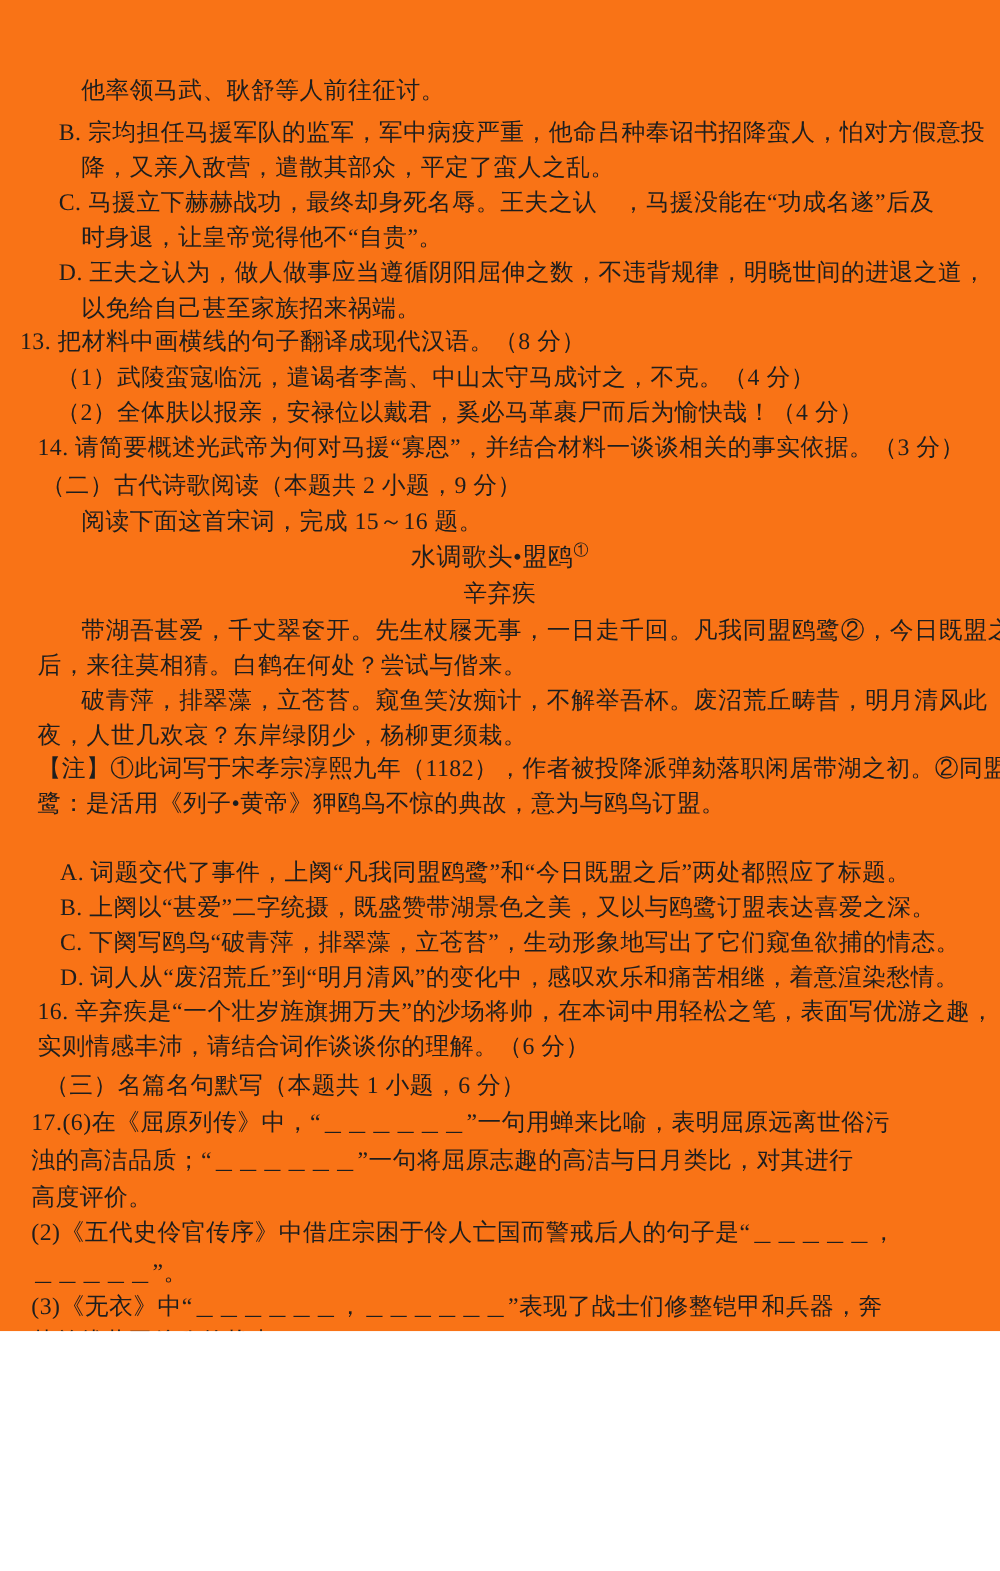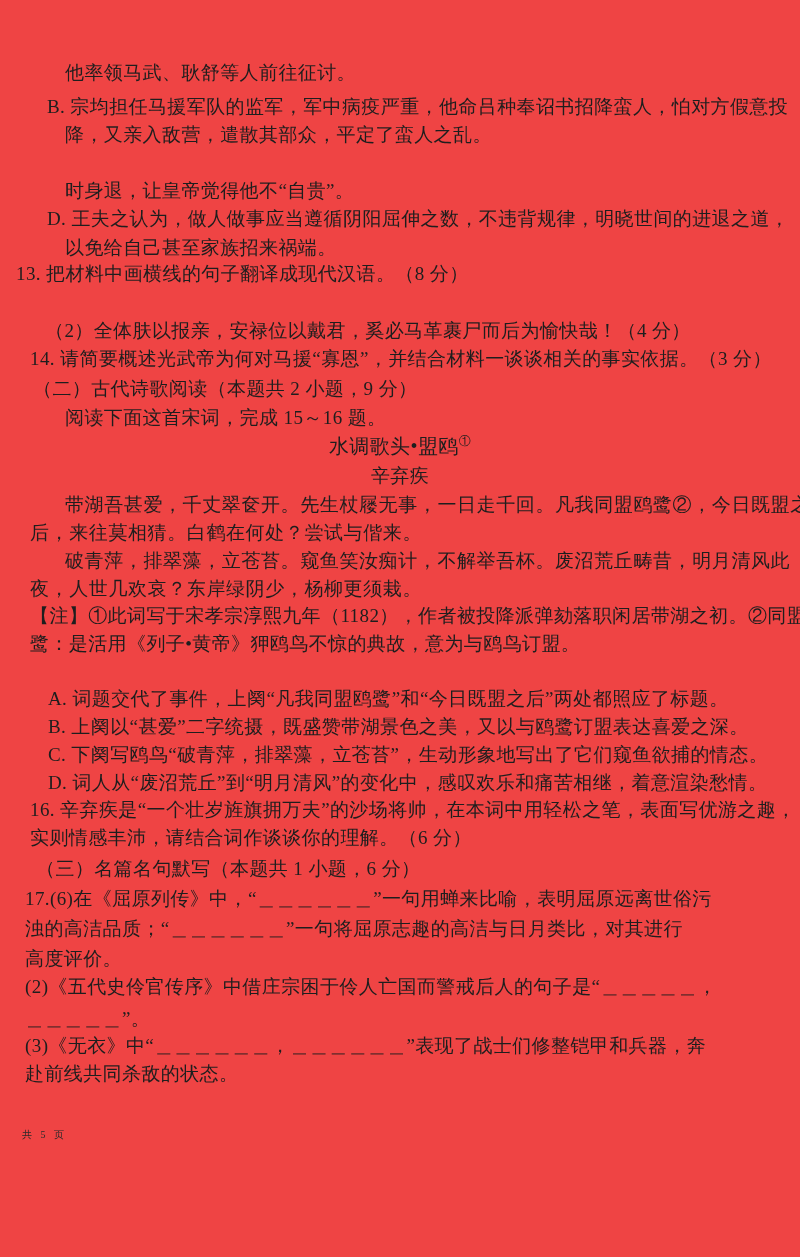--- a/index.html
+++ b/index.html
@@ -3,22 +3,22 @@
 <meta charset="utf-8">
 <style>
   html, body {
     margin: 0;
     padding: 0;
     background: #ffffff;
   }
   .sheet {
     position: relative;
     width: 800px;
-    height: 1257px;
-    background: #ef4444;
+    height: 1065px;
+    background: #f97316;
     overflow: hidden;
     font-family: "Liberation Serif", "DejaVu Serif", serif;
     color: #1e1e1e;
   }
   .ln {
     position: absolute;
     white-space: nowrap;
     font-size: 19px;
     line-height: 26px;
     letter-spacing: 0.4px;
@@ -44,25 +44,27 @@
   }
 </style>
 </head>
 <body>
 
 <div class="sheet">
 
   <div class="ln" style="top:60px;left:65px">他率领马武、耿舒等人前往征讨。</div>
   <div class="ln" style="top:94px;left:47px">B. 宗均担任马援军队的监军，军中病疫严重，他命吕种奉诏书招降蛮人，怕对方假意投</div>
   <div class="ln" style="top:122px;left:65px">降，又亲入敌营，遣散其部众，平定了蛮人之乱。</div>
+  <div class="ln" style="top:150px;left:47px">C. 马援立下赫赫战功，最终却身死名辱。王夫之认　，马援没能在“功成名遂”后及</div>
   <div class="ln" style="top:178px;left:65px">时身退，让皇帝觉得他不“自贵”。</div>
   <div class="ln" style="top:235px;left:65px">以免给自己甚至家族招来祸端。</div>
   <div class="ln" style="top:206px;left:47px">D. 王夫之认为，做人做事应当遵循阴阳屈伸之数，不违背规律，明晓世间的进退之道，</div>
 
   <div class="ln" style="top:261px;left:16px">13. 把材料中画横线的句子翻译成现代汉语。（8 分）</div>
+  <div class="ln" style="top:290px;left:45px">（1）武陵蛮寇临沅，遣谒者李嵩、中山太守马成讨之，不克。（4 分）</div>
   <div class="ln" style="top:318px;left:45px">（2）全体肤以报亲，安禄位以戴君，奚必马革裹尸而后为愉快哉！（4 分）</div>
 
   <div class="ln" style="top:346px;left:30px">14. 请简要概述光武帝为何对马援“寡恩”，并结合材料一谈谈相关的事实依据。（3 分）</div>
 
   <div class="ln bold" style="top:376px;left:33px">（二）古代诗歌阅读（本题共 2 小题，9 分）</div>
   <div class="ln" style="top:405px;left:65px">阅读下面这首宋词，完成 15～16 题。</div>
 
   <div class="ln bold center title-line" style="top:433px"><span>水调歌头•盟鸥</span><sup class="note-ref">①</sup></div>
   <div class="ln center" style="top:463px">辛弃疾</div>
 

